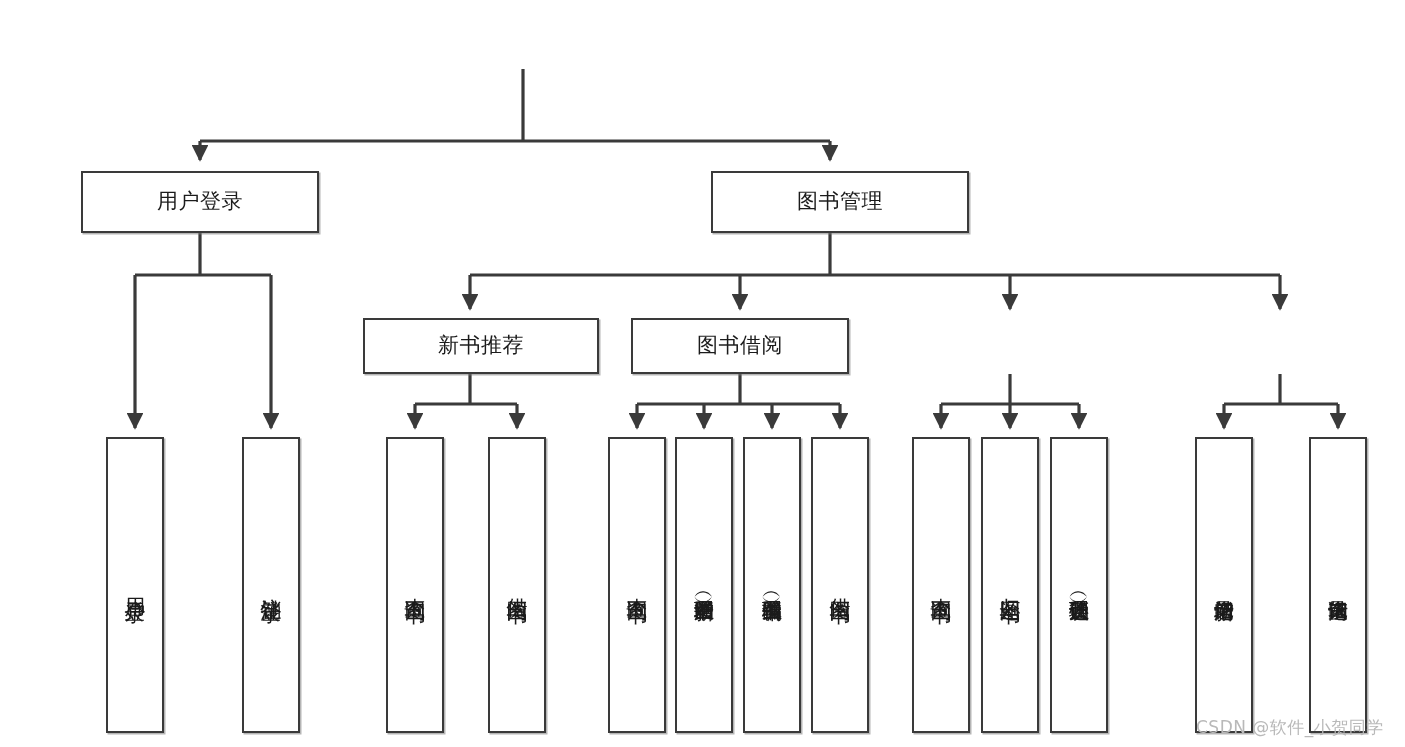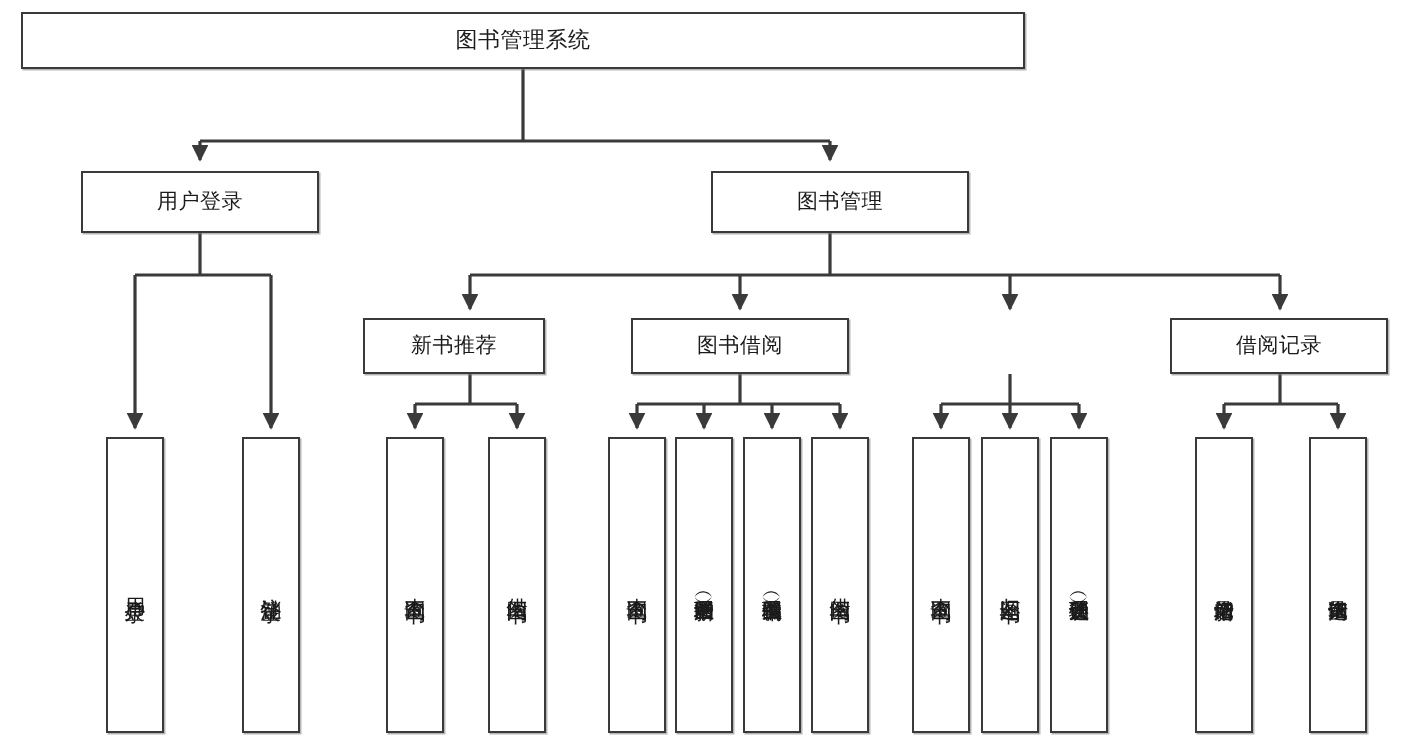--- a/index.html
+++ b/index.html
@@ -122,32 +122,30 @@
       <path d="M 1010 404 L 1010 428" marker-end="url(#arrow)"></path>
       <path d="M 1079 404 L 1079 428" marker-end="url(#arrow)"></path>
 
       <path d="M 1280 374 L 1280 404"></path>
       <path d="M 1224 404 L 1338 404"></path>
       <path d="M 1224 404 L 1224 428" marker-end="url(#arrow)"></path>
       <path d="M 1338 404 L 1338 428" marker-end="url(#arrow)"></path>
     </g>
   </svg>
 
-  <div class="node horiz root" style="left:21px; top:12px; width:1004px; height:57px;">图书管理系统</div>
 
   <div class="node horiz" style="left:81px; top:171px; width:238px; height:62px;">用户登录</div>
 
   <div class="node horiz" style="left:711px; top:171px; width:258px; height:62px;">图书管理</div>
 
-  <div class="node horiz" style="left:363px; top:318px; width:182px; height:56px;">新书推荐</div>
+  <div class="node horiz" style="left:363px; top:318px; width:236px; height:56px;">新书推荐</div>
 
   <div class="node horiz" style="left:631px; top:318px; width:218px; height:56px;font-family:Liberation Serif, serif;">图书借阅</div>
 
 
-  <div class="node horiz" style="left:1170px; top:318px; width:218px; height:56px;">借阅记录</div>
 
   <div class="node vert" style="left:106px; top:437px; width:58px; height:296px;">用户登录</div>
 
   <div class="node vert" style="left:242px; top:437px; width:58px; height:296px;">注销登录</div>
 
   <div class="node vert" style="left:386px; top:437px; width:58px; height:296px;">查询图书</div>
 
   <div class="node vert" style="left:488px; top:437px; width:58px; height:296px;">借阅图书</div>
 
   <div class="node vert" style="left:608px; top:437px; width:58px; height:296px;">查询图书</div>
@@ -161,14 +159,15 @@
   <div class="node vert" style="left:912px; top:437px; width:58px; height:296px;">查询图书</div>
 
   <div class="node vert" style="left:981px; top:437px; width:58px; height:296px;">归还图书</div>
 
   <div class="node vert tight" style="left:1050px; top:437px; width:58px; height:296px;">确认归还（管理员）</div>
 
   <div class="node vert tight" style="left:1195px; top:437px; width:58px; height:296px;">新增借阅记录</div>
 
   <div class="node vert tight" style="left:1309px; top:437px; width:58px; height:296px;">查询借阅记录</div>
 
+  <div class="watermark" style="left:1196px; top:716px;">CSDN @软件_小贺同学</div>
 
 </div>
 
 </body></html>

